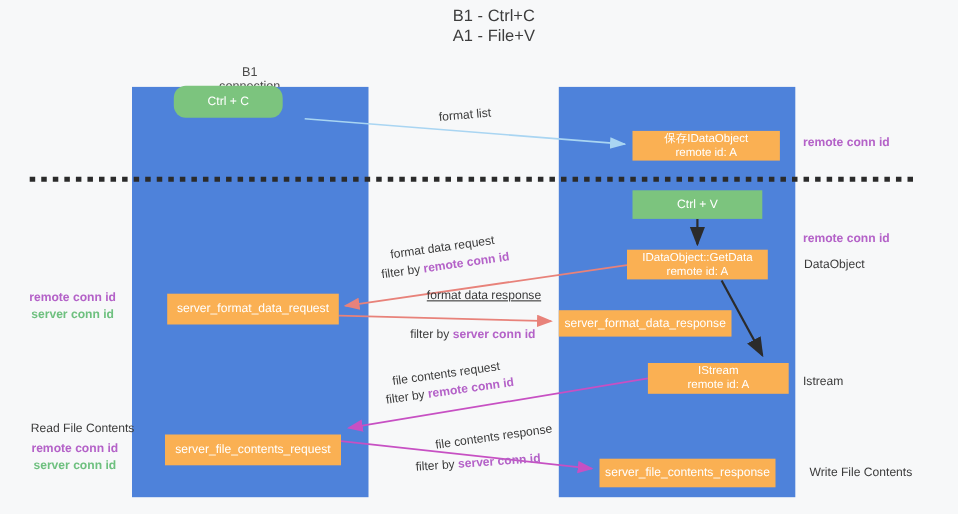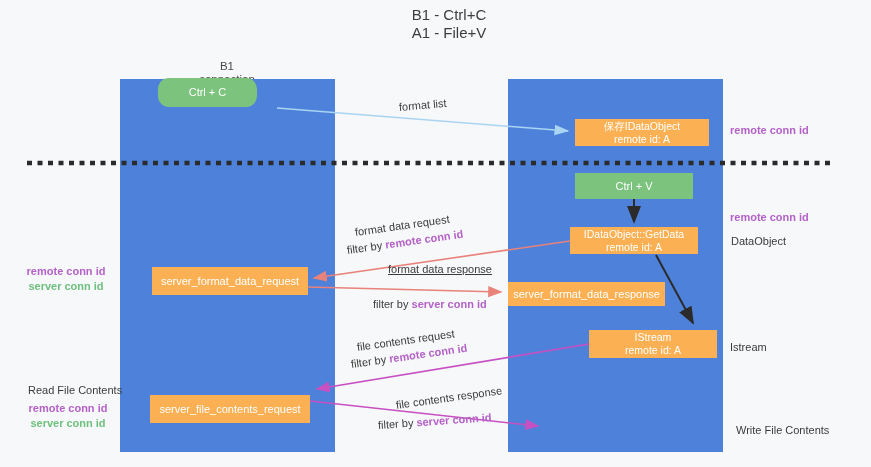--- a/index.html
+++ b/index.html
@@ -114,20 +114,23 @@
 
   <div class="box orange" style="left:589px;top:330px;width:128px;height:28px;">
     <div class="sub">IStream</div>
     <div class="sub">remote id: A</div>
   </div>
 
   <div class="box orange" style="left:150px;top:383px;width:160px;height:28px;margin-top:12px;">
     <div>server_file_contents_request</div>
   </div>
 
+  <div class="box orange" style="left:545px;top:417px;width:160px;height:26px;">
+    <div>server_file_contents_response</div>
+  </div>
 
   <div class="lbl rot5" style="left:399px;top:101px;">format list</div>
 
   <div class="lbl rot8" style="left:355px;top:226px;">format data request</div>
   <div class="lbl rot8" style="left:347px;top:244px;"><span>filter by </span><span class="conn-purple">remote conn id</span></div>
 
   <div class="lbl" style="left:388px;top:263px;text-decoration:underline;">format data response</div>
   <div class="lbl" style="left:373px;top:298px;"><span>filter by </span><span class="conn-purple">server conn id</span></div>
 
   <div class="lbl rot8" style="left:357px;top:341px;">file contents request</div>

